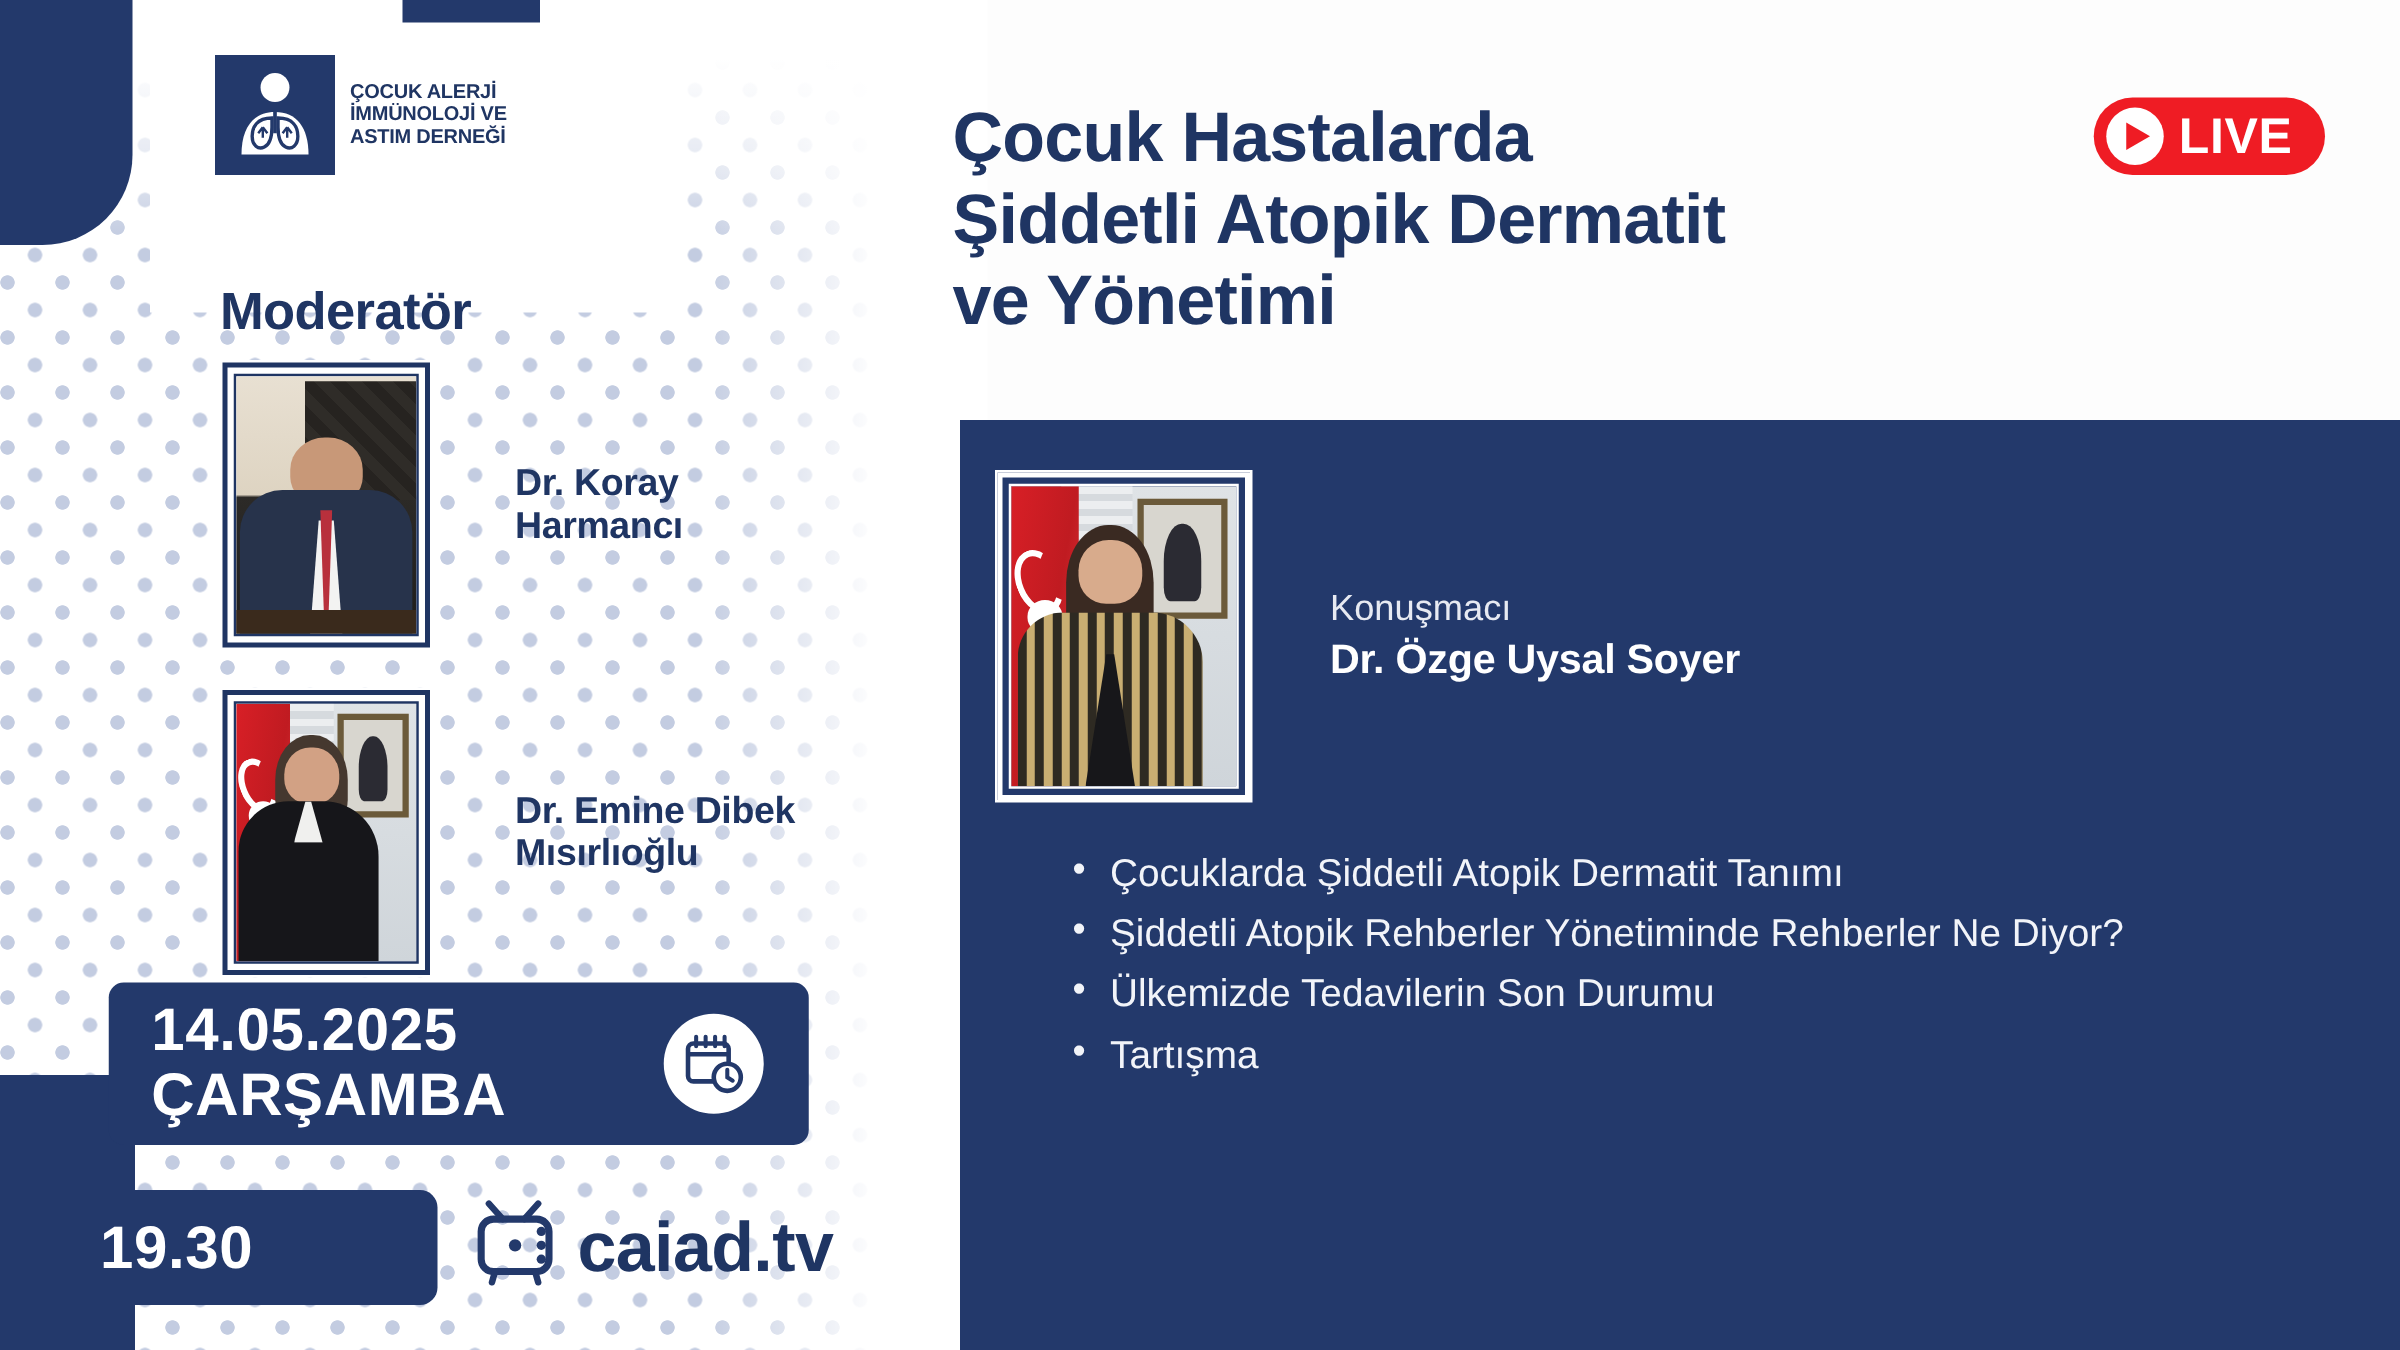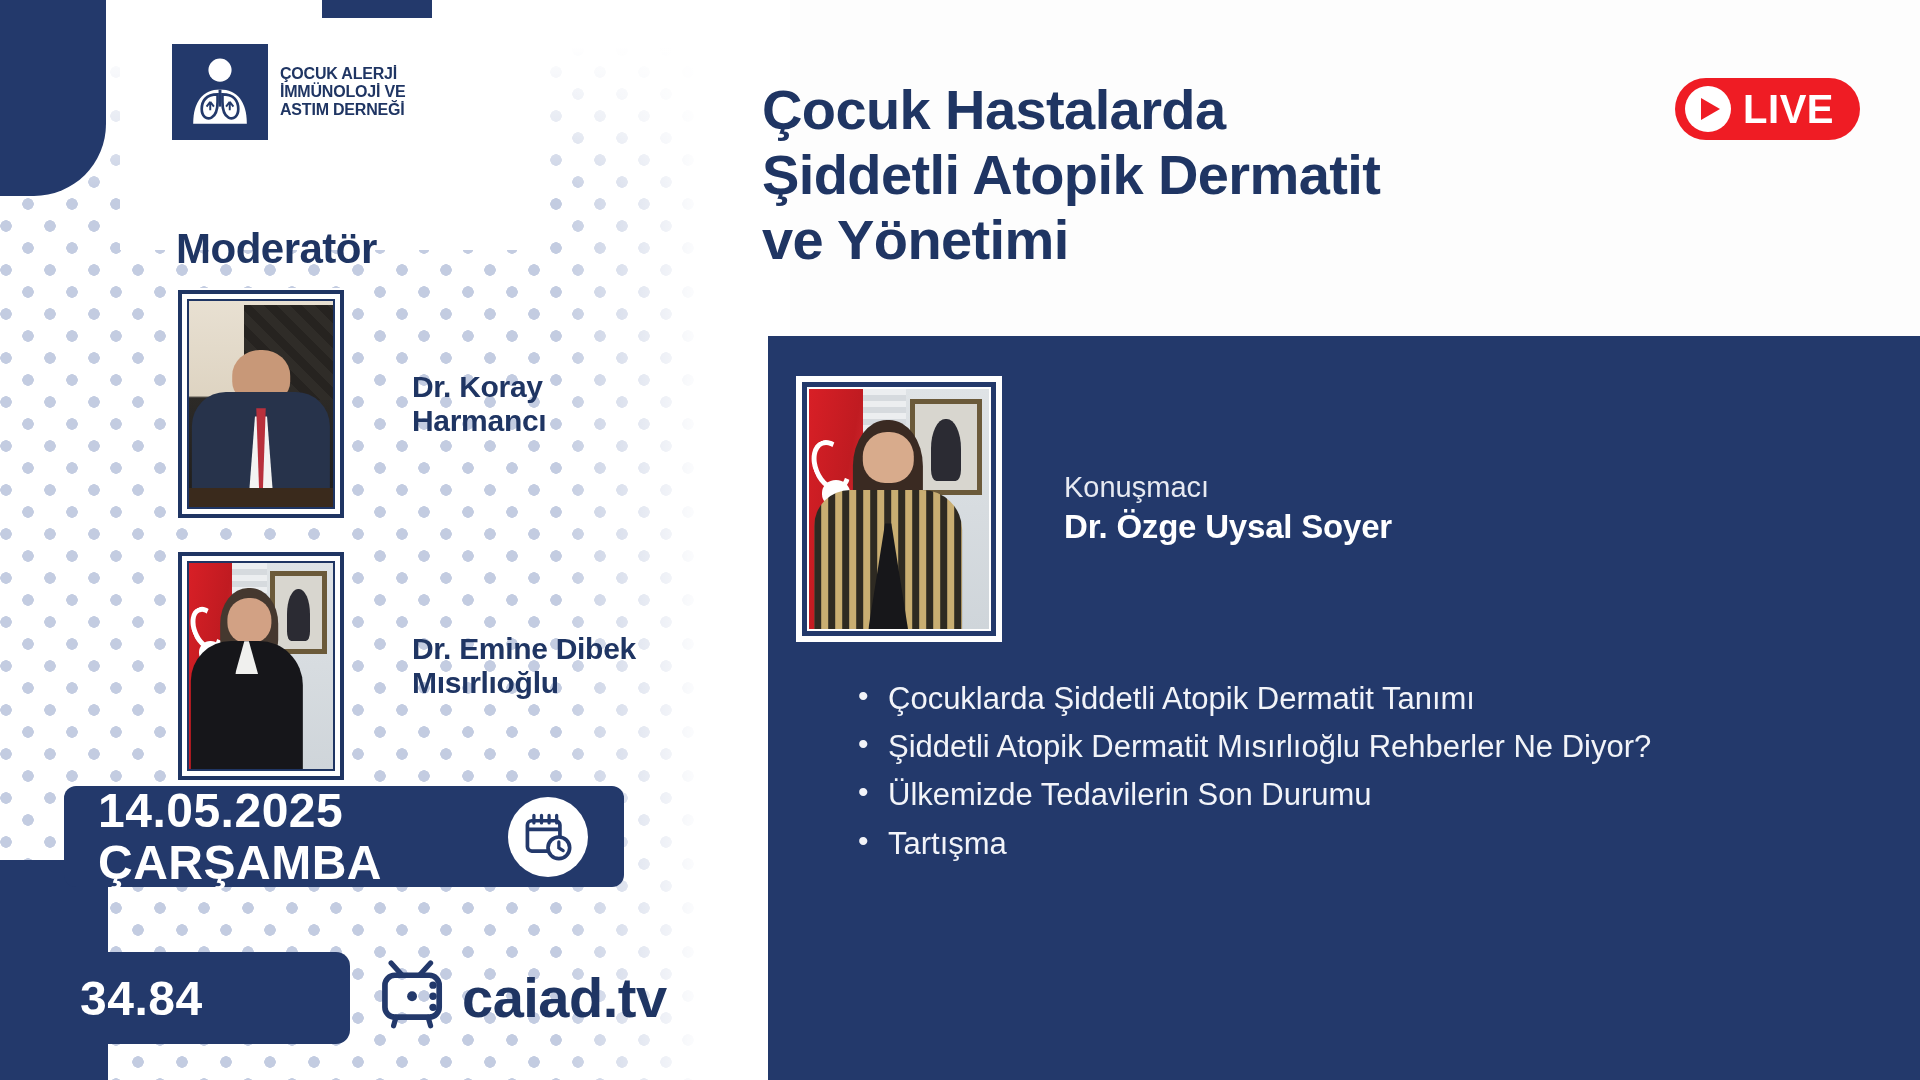--- a/index.html
+++ b/index.html
@@ -184,22 +184,22 @@
      background:
        repeating-linear-gradient(90deg,#2e2a22 0 7px,#c9ae72 7px 14px),
        #2e2a22;
      border-radius:36px 40px 0 0; }
   .p-ozge .lapel { position:absolute; left:44%; bottom:0; transform:translateX(-50%);
      width:22%; height:44%; background:#17171a; clip-path:polygon(42% 0,58% 0,100% 100%,0 100%); z-index:4; }
 
   
   .date-pill {
     position:absolute;
-    left:64px; top:786px;
-    width:560px; height:101px;
+    left:87px; top:786px;
+    width:560px; height:130px;
     background:#23396b;
     border-radius:12px;
     display:flex; align-items:center;
     z-index:7;
   }
   .date-text {
     color:#ffffff; font-weight:bold; font-size:48px;
     line-height:1.08; letter-spacing:0.5px;
     margin-left:34px; white-space:pre-line;
   }
@@ -389,21 +389,21 @@
         <rect x="5" y="9" width="30" height="28" rx="4" fill="none" stroke="#23396b" stroke-width="3.4"></rect>
         <path d="M5 17 H35" stroke="#23396b" stroke-width="3.4"></path>
         <path d="M11 4 V11 M18 4 V11 M25 4 V11 M32 4 V11" stroke="#23396b" stroke-width="3" stroke-linecap="round"></path>
         <circle cx="34" cy="34" r="10" fill="#ffffff" stroke="#23396b" stroke-width="3.4"></circle>
         <path d="M34 28.5 V34 L38 36.5" stroke="#23396b" stroke-width="3" stroke-linecap="round" fill="none"></path>
       </svg>
     </div>
   </div>
 
   <div class="time-pill">
-    <div class="time-text">34.84</div>
+    <div class="time-text">19.30</div>
   </div>
 
   <div class="tv-wrap">
     <div>
       <svg width="74" height="70" viewBox="0 0 60 56" aria-hidden="true">
         <path d="M18 12 L9 2 M32 12 L41 2" stroke="#23396b" stroke-width="4.2" stroke-linecap="round" fill="none"></path>
         <rect x="4" y="12" width="44" height="34" rx="8" fill="none" stroke="#23396b" stroke-width="4.6"></rect>
         <circle cx="26" cy="29" r="4" fill="#23396b"></circle>
         <circle cx="43" cy="20" r="3" fill="#23396b"></circle>
         <circle cx="43" cy="29" r="3" fill="#23396b"></circle>
@@ -442,19 +442,19 @@
         </div>
       </div>
       <div class="speaker-meta">
         <div class="speaker-role">Konuşmacı</div>
         <div class="speaker-name">Dr. Özge Uysal Soyer</div>
       </div>
     </div>
 
     <ul class="topics" id="topic-list">
         <li>Çocuklarda Şiddetli Atopik Dermatit Tanımı</li>
-        <li>Şiddetli Atopik Dermatit Mısırlıoğlu Rehberler Ne Diyor?</li>
+        <li>Şiddetli Atopik Rehberler Yönetiminde Rehberler Ne Diyor?</li>
         <li>Ülkemizde Tedavilerin Son Durumu</li>
         <li>Tartışma</li>
       </ul>
   </div>
 
 </div>
 
 </body></html>

